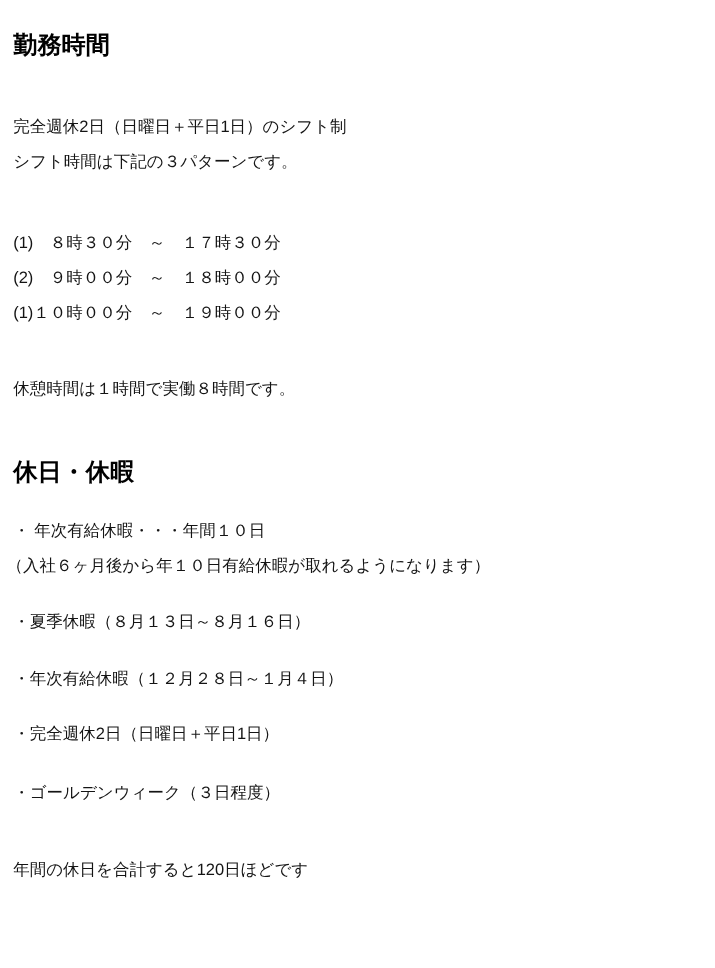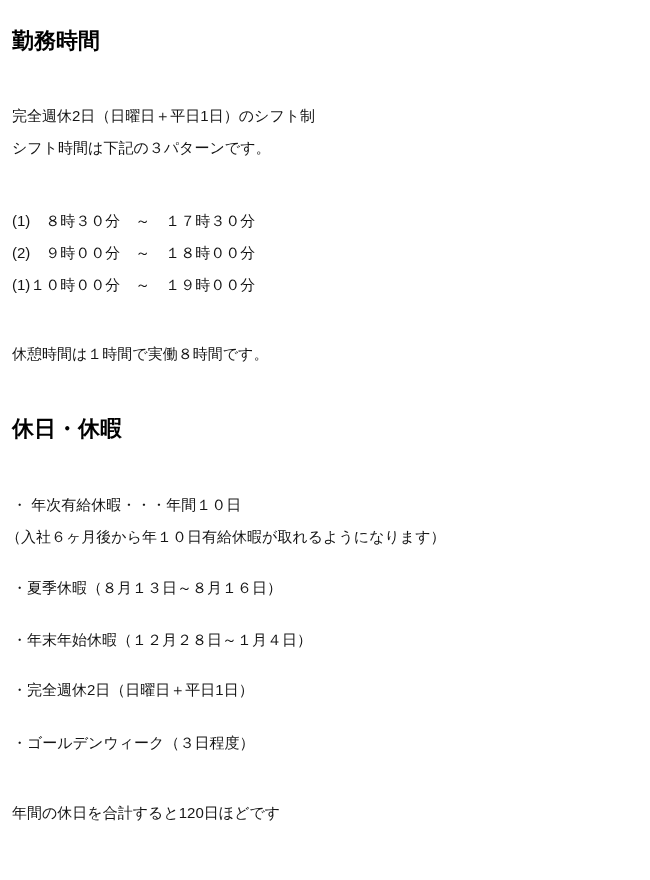--- a/index.html
+++ b/index.html
@@ -30,21 +30,21 @@
     font-weight: 400;
     margin: 0;
     white-space: nowrap;
   }
   
   .h-work      { margin-top: 26px; }
   .p-intro     { margin-top: 44px; }
   .p-shifts    { margin-top: 41px; }
   .p-break     { margin-top: 37px; }
   .h-holiday   { margin-top: 44px; }
-  .p-leave     { margin-top: 45px; }
+  .p-leave     { margin-top: 23px; }
   .p-summer    { margin-top: 19px; }
   .p-newyear   { margin-top: 20px; }
   .p-weekly    { margin-top: 18px; }
   .p-gw        { margin-top: 21px; }
   .p-summary   { margin-top: 38px; }
   .note-line   { margin-left: -6px; }
 </style>
 </head>
 <body>
 
@@ -70,21 +70,21 @@
   <section>
     <h2 class="heading h-holiday">休日・休暇</h2>
 
     <p class="txt p-leave">
       <span>・ 年次有給休暇・・・年間１０日</span><br>
       <span class="note-line">（入社６ヶ月後から年１０日有給休暇が取れるようになります）</span>
     </p>
 
     <p class="txt p-summer">・夏季休暇（８月１３日～８月１６日）</p>
 
-    <p class="txt p-newyear">・年末年始休暇（１２月２８日～１月４日）</p>
+    <p class="txt p-newyear">・年次有給休暇（１２月２８日～１月４日）</p>
 
     <p class="txt p-weekly">・完全週休2日（日曜日＋平日1日）</p>
 
     <p class="txt p-gw">・ゴールデンウィーク（３日程度）</p>
 
     <p class="txt p-summary">年間の休日を合計すると120日ほどです</p>
   </section>
 
 </div>
 

